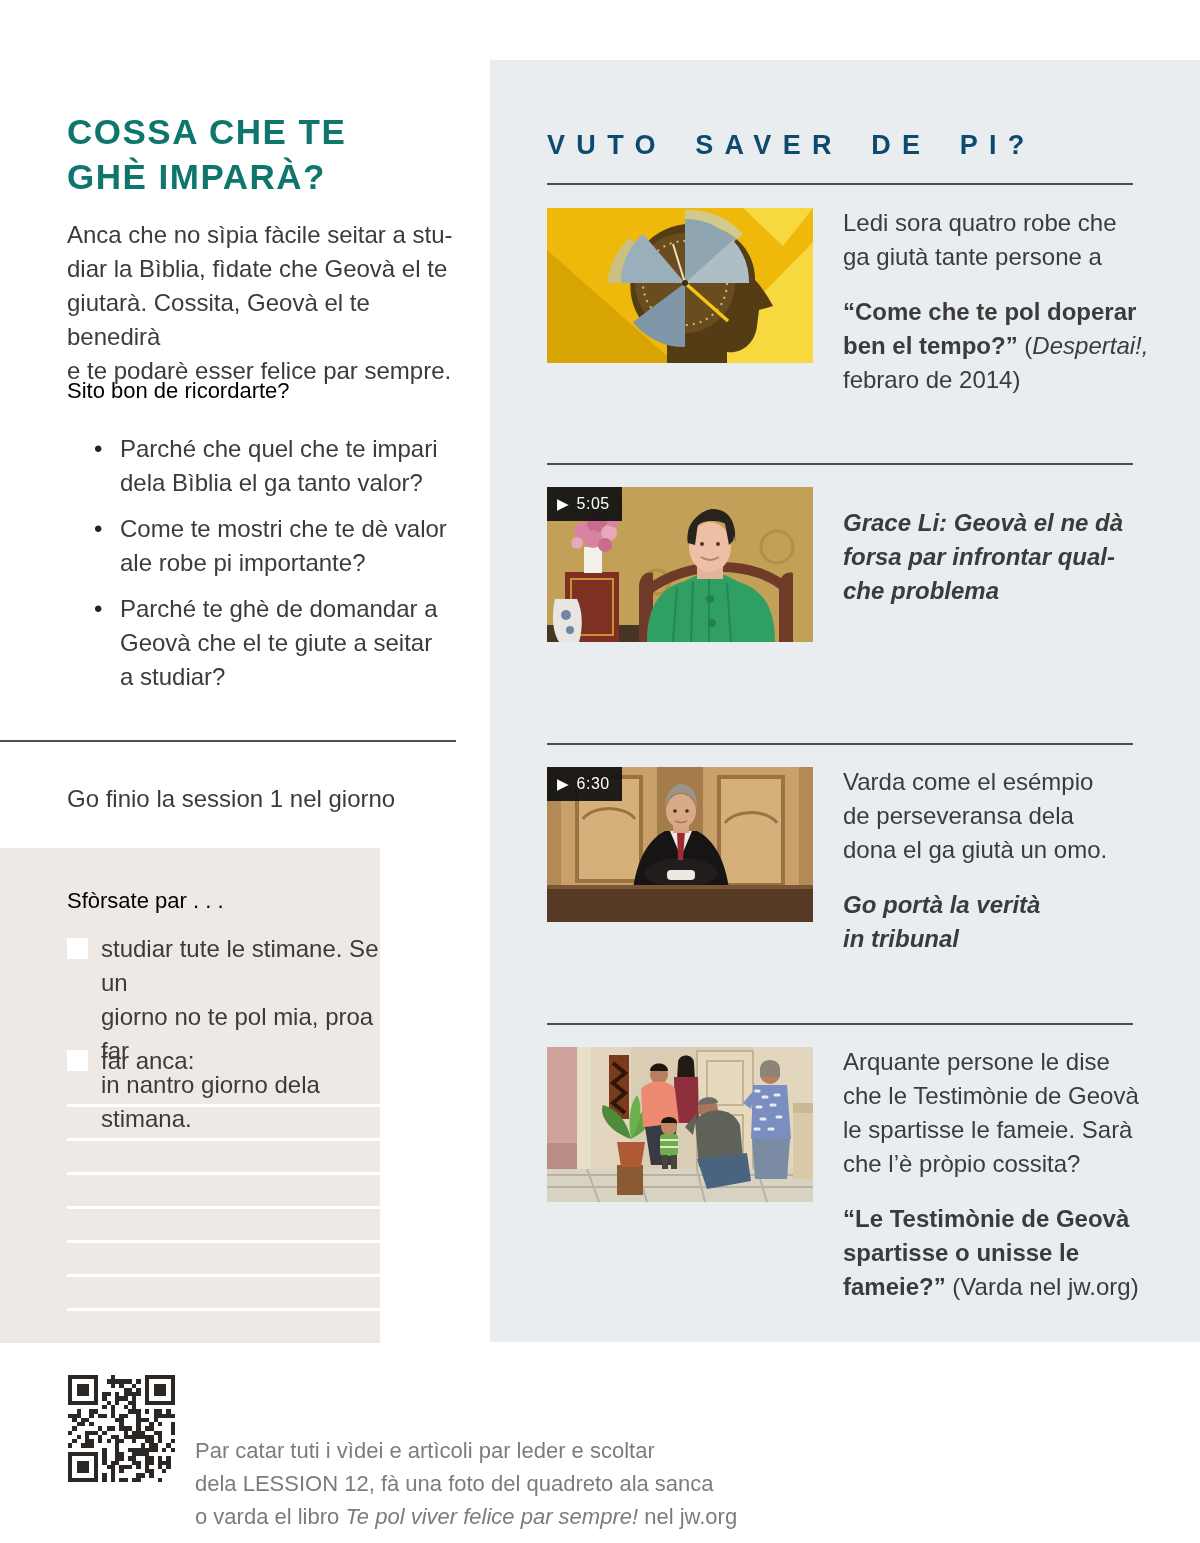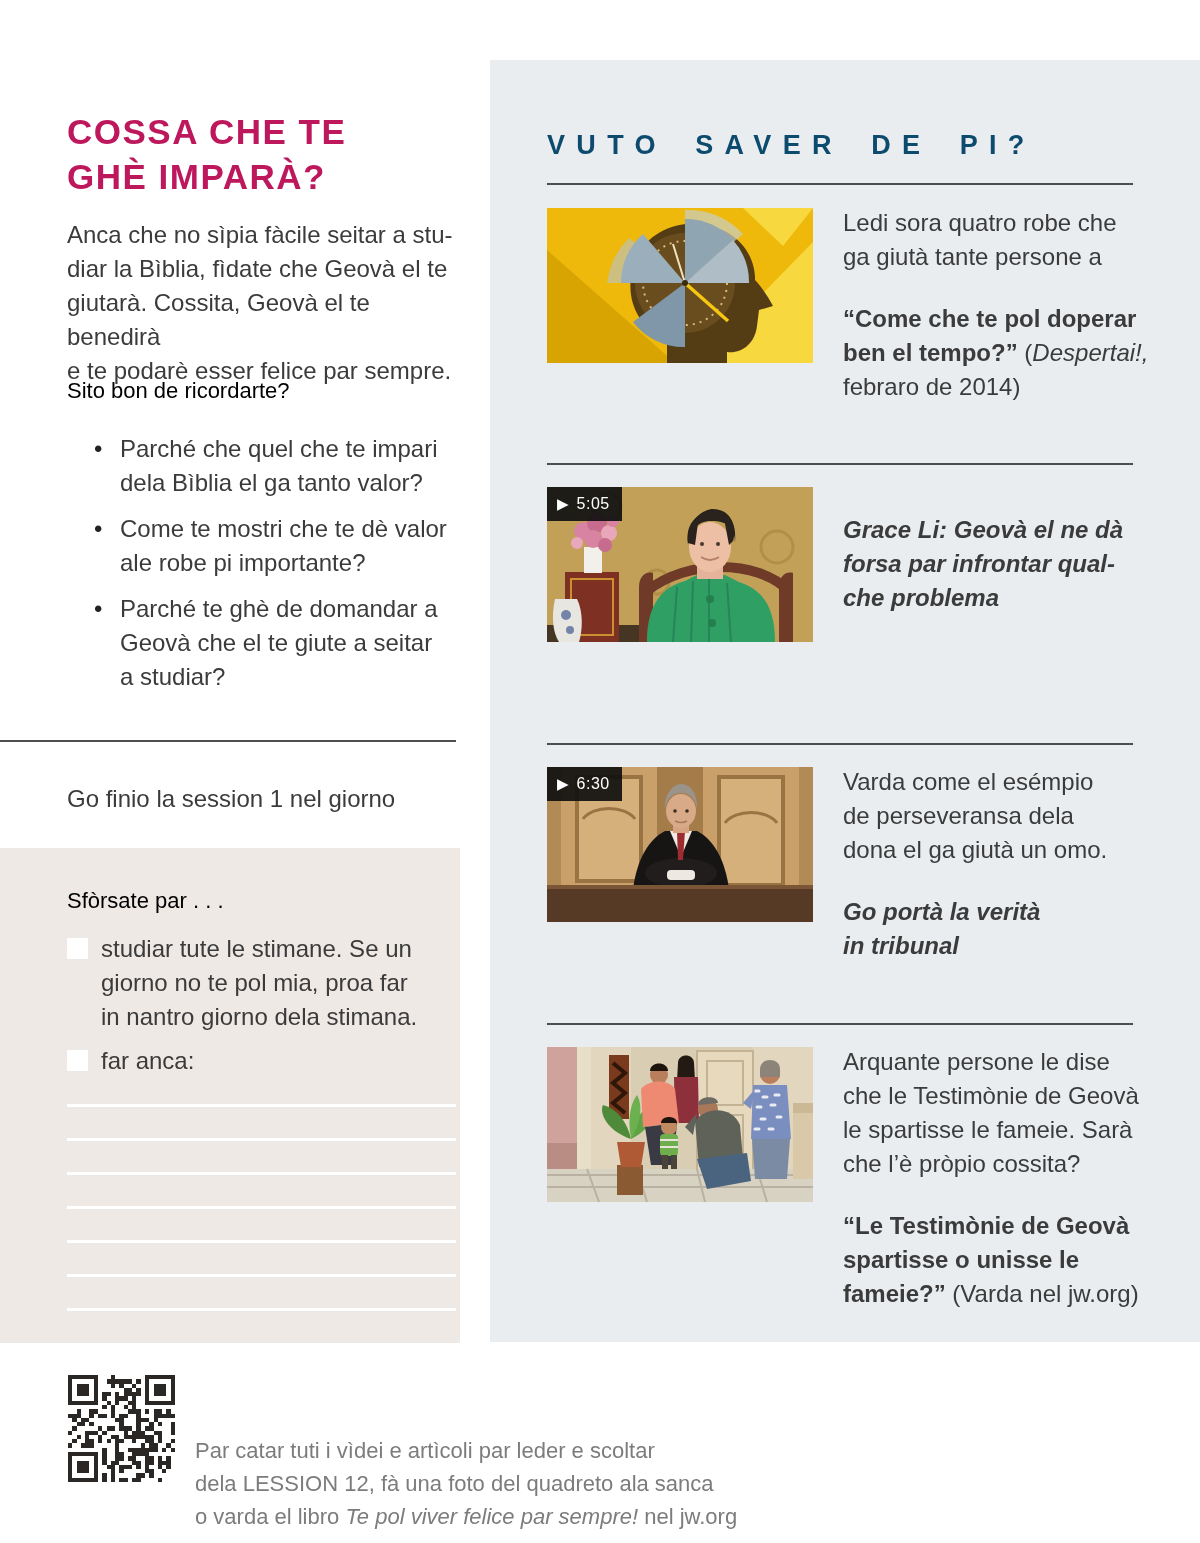--- a/index.html
+++ b/index.html
@@ -6,51 +6,51 @@
   body{font-family:"Liberation Sans","DejaVu Sans",sans-serif;color:#3b3b3b;}
   #page{position:relative;width:1200px;height:1543px;background:#ffffff;overflow:hidden;}
   .abs{position:absolute;}
   .line{display:block;}
   .txt{font-size:24px;line-height:34px;color:#3b3b3b;}
   .b{font-weight:bold;}
   .i{font-style:italic;}
   .bi{font-weight:bold;font-style:italic;}
 
   
-  .gold-title{left:67px;top:86px;font-size:35px;line-height:45px;font-weight:bold;color:#be185d;letter-spacing:1.5px;}
+  .gold-title{left:67px;top:86px;font-size:35px;line-height:45px;font-weight:bold;color:#0f766e;letter-spacing:1.5px;}
   .intro{left:67px;top:194px;width:400px;}
   .slate-h{font-size:22px;font-weight:normal;color:#000000;}
   .remember-title{left:67px;top:360px;}
   .bullets{left:94px;top:432px;width:360px;}
   .bullet-row{display:flex;margin-bottom:12px;}
   .dot{width:26px;font-size:24px;line-height:34px;color:#222;flex:0 0 26px;}
   .rule-left{left:0;top:740px;width:456px;height:0;border-top:2px solid #4f4f4f;}
   .session-note{left:67px;top:758px;}
 
-  .beige-panel{left:0;top:848px;width:460px;height:495px;background:#efe9e5;}
+  .beige-panel{left:0;top:848px;width:380px;height:495px;background:#efe9e5;}
   .strive-title{left:67px;top:22px;}
   .check-row{position:absolute;display:flex;}
   .checkbox{width:21px;height:21px;background:#ffffff;flex:0 0 21px;margin-top:6px;}
   .check-text{margin-left:13px;}
   .wline{position:absolute;left:67px;width:389px;height:3px;background:#ffffff;}
 
   .qr-wrap{left:68px;top:1375px;width:107px;height:107px;}
   .footer-text{left:195px;top:1412px;font-size:22px;line-height:33px;color:#7c7c7c;}
 
   
   .gray-panel{left:490px;top:60px;width:710px;height:1282px;background:#e9edf0;}
   .panel-title{left:57px;top:48px;font-size:27px;font-weight:bold;color:#0c4a6e;letter-spacing:0.42em;word-spacing:0.35em;white-space:nowrap;}
   .rule-right{left:57px;width:586px;height:0;border-top:2px solid #4d4d4d;position:absolute;}
   .media{position:absolute;left:57px;width:266px;height:155px;overflow:hidden;}
   .media svg{display:block;}
   .badge{position:absolute;left:0;top:0;background:rgba(16,16,16,0.92);color:#ffffff;display:flex;align-items:center;padding:3px 12px 4px 10px;}
   .badge .play{font-size:15px;margin-right:8px;line-height:27px;}
   .badge .dur{font-size:16px;line-height:27px;letter-spacing:0.5px;}
   .item-text{position:absolute;left:353px;width:310px;}
-  .cta{margin-top:28px;}
+  .cta{margin-top:21px;}
 </style>
 </head>
 <body>
 
 <div id="page">
 
   <h1 class="abs gold-title">
     <span class="line">COSSA CHE TE</span>
     <span class="line">GHÈ IMPARÀ?</span>
   </h1>

